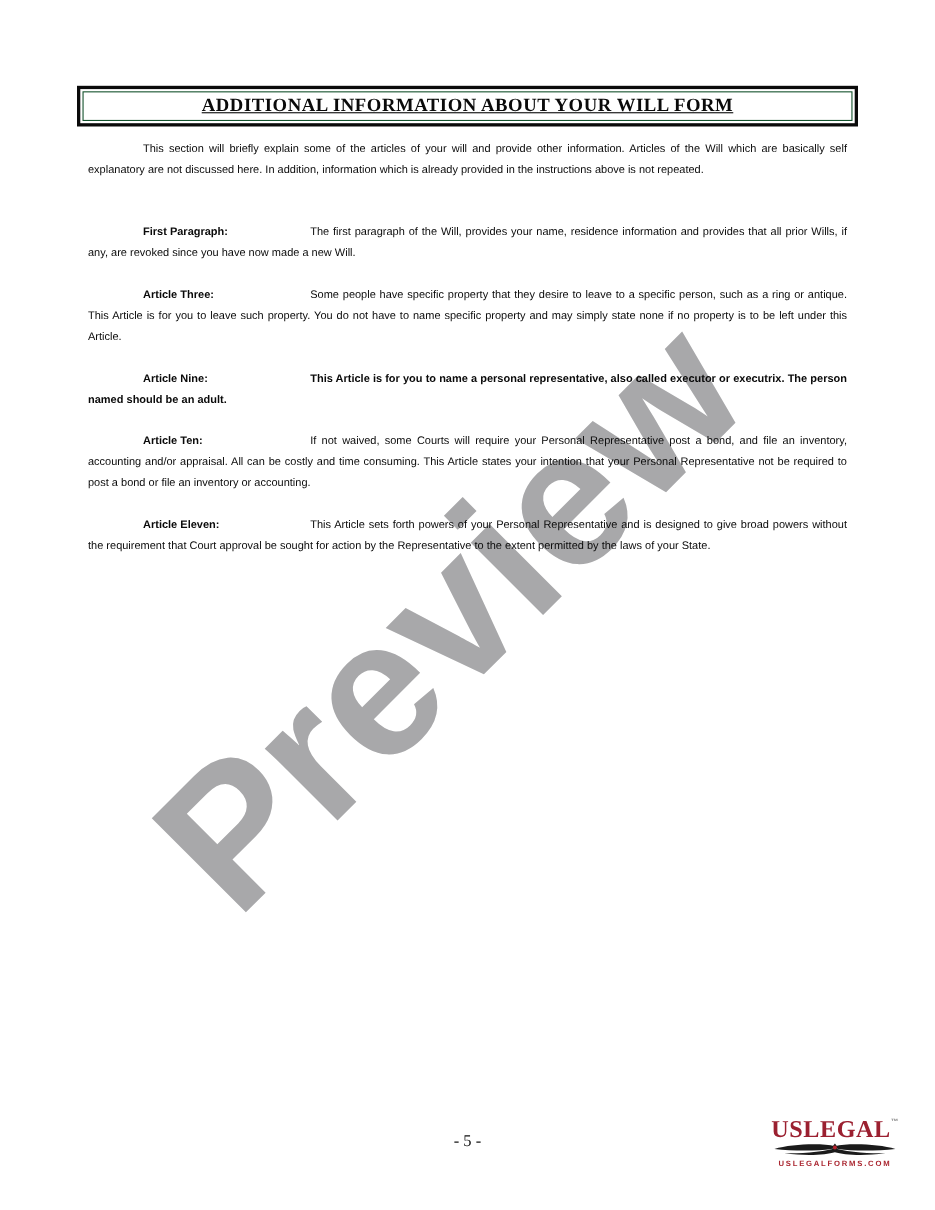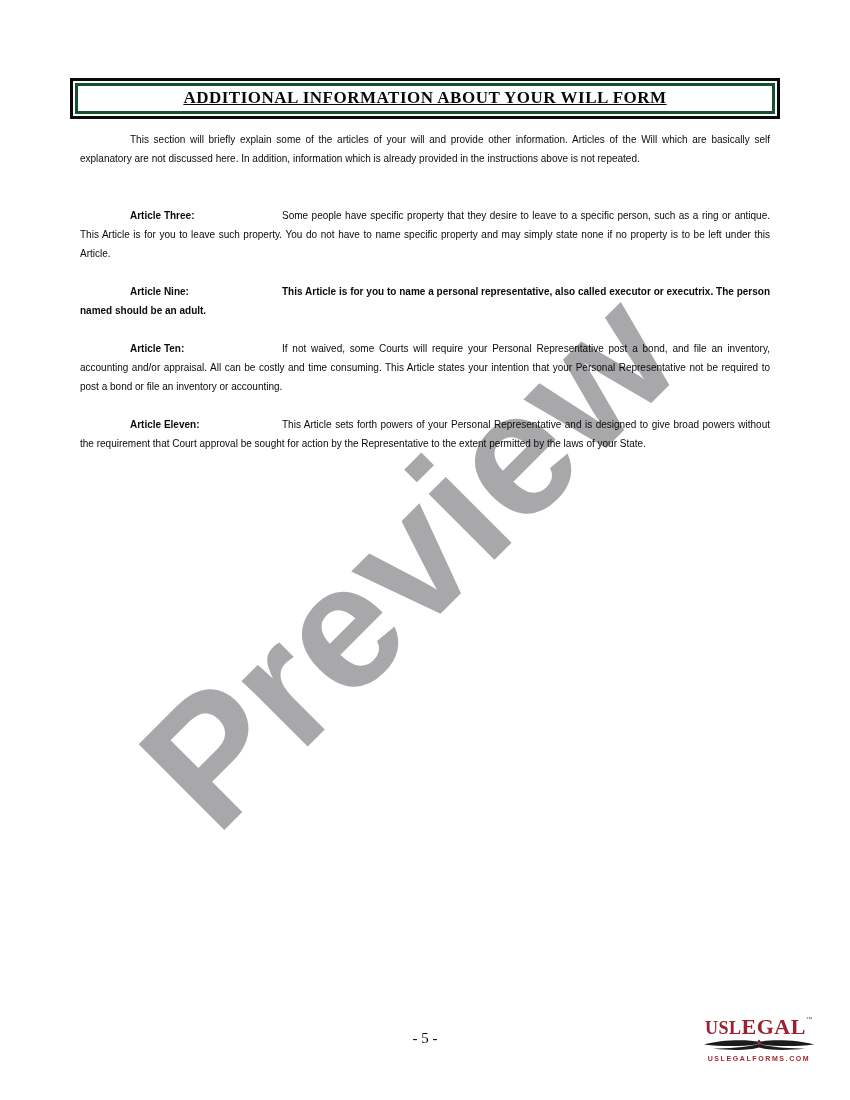--- a/index.html
+++ b/index.html
@@ -30,21 +30,21 @@
     z-index: 1;
     padding: 78px 80px 0 80px;
   }
   .title-box-outer {
     border: 3px solid #0a0a0a;
     padding: 2px;
     margin: 0 -10px 11px -10px;
     background: transparent;
   }
   .title-box-inner {
-    border: 3px solid #14532d;
+    border: 1px solid #14532d;
     padding: 2px 0 4px 0;
   }
   .doc-title {
     margin: 0;
     text-align: center;
     font-family: "Liberation Serif", serif;
     font-weight: bold;
     font-size: 17px;
     line-height: 19px;
     letter-spacing: 0.5px;
@@ -85,21 +85,21 @@
     text-align: center;
     z-index: 1;
     line-height: 1;
   }
   .logo-text {
     font-family: "Liberation Serif", serif;
     font-weight: bold;
     color: #9b2030;
     white-space: nowrap;
   }
-  .logo-text .big { font-size: 18px; letter-spacing: 0.5px; }
+  .logo-text .big { font-size: 22px; letter-spacing: 0.5px; }
   .logo-text .small { font-size: 22px; letter-spacing: 0.5px; }
   .logo-text .tm {
     font-size: 7px;
     color: #8a8a8a;
     vertical-align: 12px;
     font-family: "Liberation Sans", sans-serif;
   }
   .logo-wings { display: block; margin: 1px auto 0 auto; }
   .logo-site {
     margin-top: 2px;
@@ -121,20 +121,21 @@
   <div class="content">
 
     <div class="title-box-outer">
       <div class="title-box-inner">
         <h1 class="doc-title">ADDITIONAL INFORMATION ABOUT YOUR WILL FORM</h1>
       </div>
     </div>
 
     <p class="para intro"><span>This section will briefly explain some of the articles of your will and provide other information.  Articles of the Will which are basically self explanatory are not discussed here.  In addition, information which is already provided in the instructions above is not repeated.</span></p>
 
+    <p class="para"><span class="label">First Paragraph:</span><span class="bold-lead"></span><span>The first paragraph of the Will, provides your name, residence information and provides that all prior Wills, if any, are revoked since you have now made a new Will.</span></p>
 
     <p class="para"><span class="label">Article Three:</span><span class="bold-lead"></span><span>Some people have specific property that they desire to leave to a specific person, such as a ring or antique.  This Article is for you to leave such property.  You do not have to name specific property and may simply state none if no property is to be left under this Article.</span></p>
 
     <p class="para bold-all"><span class="label">Article Nine:</span><span class="bold-lead"></span><span>This Article is for you to name a personal representative, also called executor or executrix.  The person named should be an adult.</span></p>
 
     <p class="para"><span class="label">Article Ten:</span><span class="bold-lead">If not waived, some Courts will require your </span><span>Personal Representative post a bond, and file an inventory, accounting and/or appraisal.  All can be costly and time consuming.  This Article states your intention that your Personal Representative not be required to post a bond or file an inventory or accounting.</span></p>
 
     <p class="para"><span class="label">Article Eleven:</span><span class="bold-lead"></span><span>This Article sets forth powers of your Personal Representative and is designed to give broad powers without the requirement that Court approval be sought for action by the Representative to the extent permitted by the laws of your State.</span></p>
 
 

